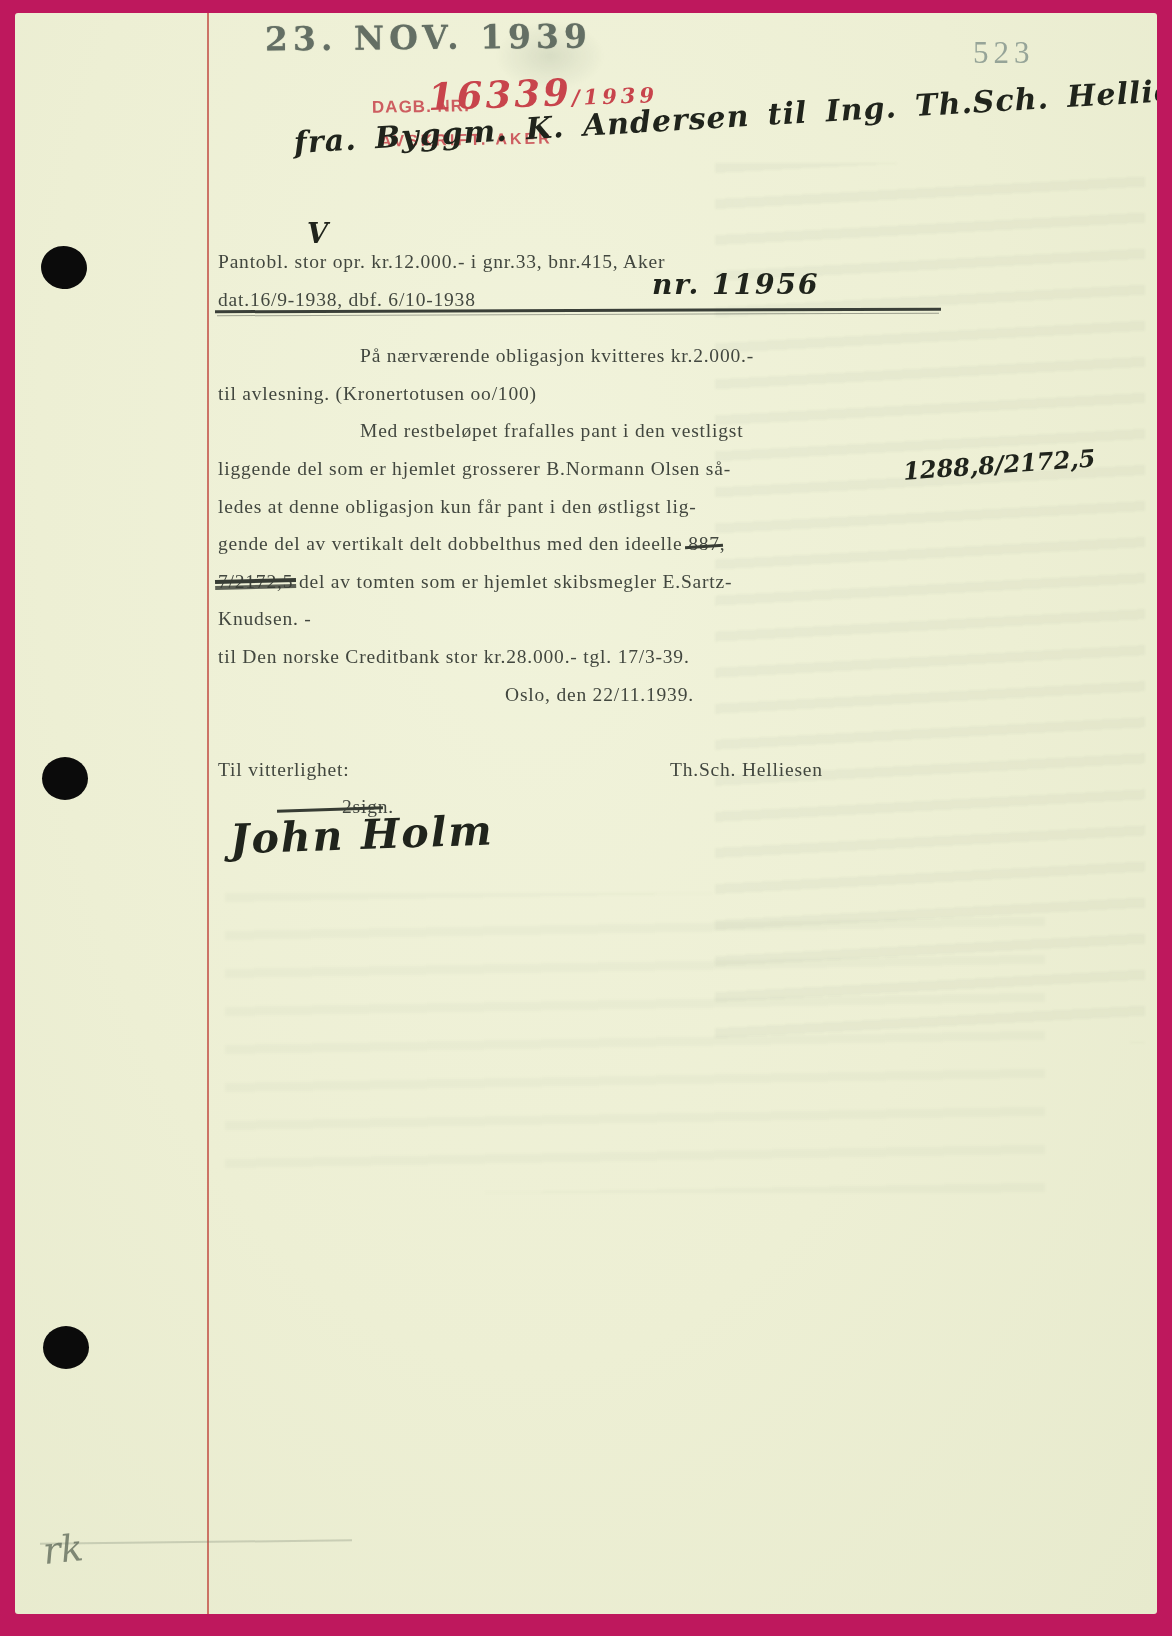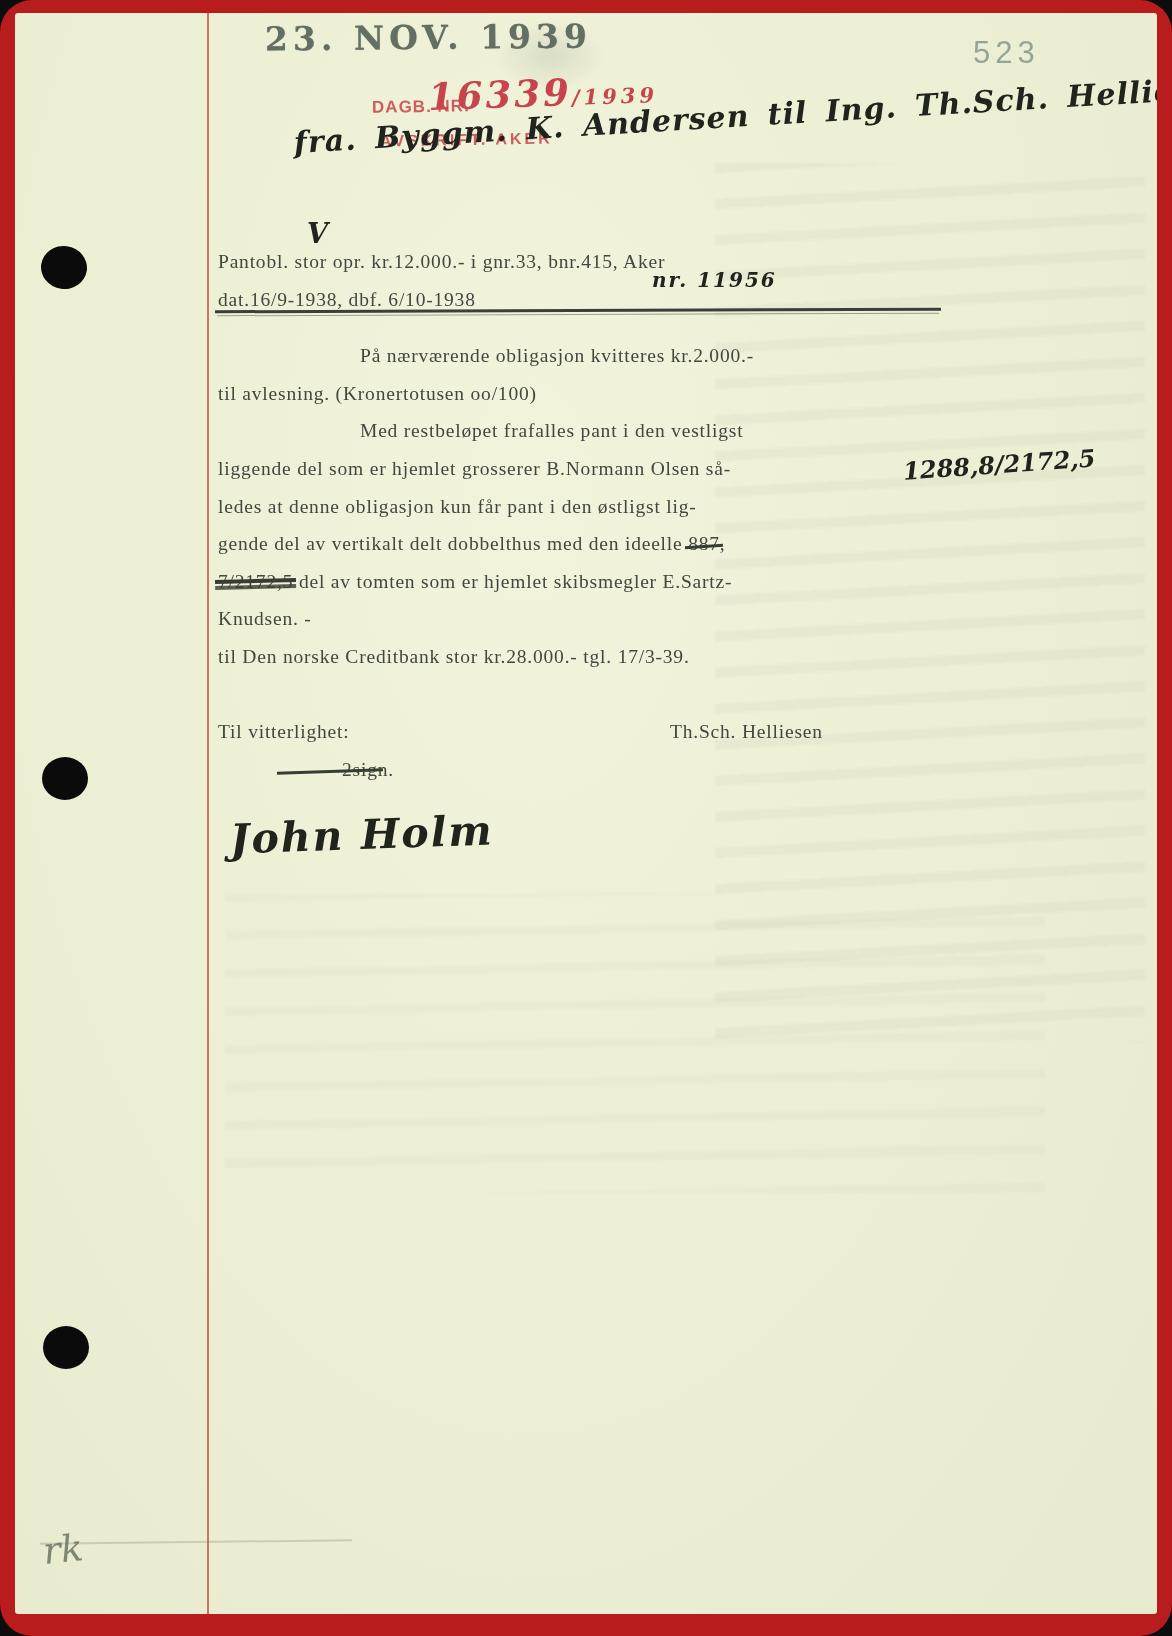--- a/index.html
+++ b/index.html
@@ -1,43 +1,43 @@
 <!DOCTYPE html>
 <html><head>
 <meta charset="utf-8">
 <style>
   html,body{margin:0;padding:0;background:#0d0d0d;width:1172px;height:1636px;overflow:hidden;}
-  .scan{position:relative;width:1172px;height:1636px;background:#b91c1c;border-radius:32px;}
+  .scan{position:relative;width:1172px;height:1636px;background:#be185d;}
   .paper{position:absolute;left:15px;top:13px;width:1142px;height:1601px;
          background:radial-gradient(ellipse at 45% 30%, #f1f3db 0%, #edefd4 55%, #e7eacd 100%);
          border-radius:3px;overflow:hidden;}
   .margin-line{position:absolute;left:192px;top:0;width:2px;height:100%;background:#c04a40;opacity:.75;}
   .hole{position:absolute;width:46px;height:43px;background:#0b0b0b;border-radius:50%;}
   .hole1{left:26px;top:233px;transform:rotate(8deg);}
   .hole2{left:27px;top:744px;}
   .hole3{left:28px;top:1313px;}
 
   .date-stamp{position:absolute;left:250px;top:5px;font-family:"DejaVu Serif",serif;font-weight:bold;
               font-size:33px;letter-spacing:5px;color:#5a665c;transform:rotate(-.5deg);opacity:.93;
               text-shadow:0 0 1px rgba(90,102,92,.6);}
-  .page-number{position:absolute;left:958px;top:22px;font-family:Liberation Sans, sans-serif;font-size:31px;
+  .page-number{position:absolute;left:958px;top:22px;font-family:Liberation Serif, serif;font-size:31px;
                letter-spacing:5px;color:#96a498;}
   .stamp-red{color:#c8444c;font-family:"Liberation Sans",sans-serif;font-weight:bold;}
   .dagbok-label{position:absolute;left:357px;top:84px;font-size:17px;letter-spacing:1px;transform:rotate(-1deg);opacity:.85;}
   .dagbok-number{position:absolute;left:413px;top:58px;font-family:"DejaVu Serif",serif;font-style:italic;
                  font-weight:bold;color:#c8444c;transform:rotate(-2deg);white-space:nowrap;}
   .dagbok-number .big{font-size:37px;letter-spacing:3px;}
   .dagbok-number .small{font-size:21px;letter-spacing:4px;}
   .avskrift{position:absolute;left:365px;top:118px;font-size:16px;letter-spacing:3px;transform:rotate(-1deg);opacity:.85;}
 
   .hand{font-family:"DejaVu Serif",serif;font-style:italic;color:#20241c;}
   .hw-header{position:absolute;left:280px;top:112px;width:830px;font-size:30px;font-weight:bold;
              letter-spacing:1px;word-spacing:7px;transform:rotate(-3.4deg);transform-origin:left bottom;white-space:nowrap;}
   .caret{position:absolute;left:292px;top:205px;font-size:27px;font-weight:bold;}
-  .regnr{position:absolute;left:637px;top:255px;font-size:20px;font-weight:bold;letter-spacing:2px;}
+  .regnr{position:absolute;left:637px;top:255px;font-size:28px;font-weight:bold;letter-spacing:2px;}
   .fraction{position:absolute;left:888px;top:437px;font-size:24px;font-weight:bold;transform:rotate(-4deg);white-space:nowrap;}
   .signature{position:absolute;left:215px;top:798px;font-size:41px;font-weight:bold;letter-spacing:2px;transform:rotate(-2deg);}
   .pencil-initials{position:absolute;left:28px;top:1515px;font-size:37px;color:rgba(85,95,80,.72);transform:rotate(-6deg);}
   .pencil-line{position:absolute;left:25px;top:1528px;width:312px;height:2px;background:rgba(100,110,95,.25);transform:rotate(-.6deg);}
 
   .typed{position:absolute;left:203px;top:230px;width:770px;font-family:Liberation Serif, serif;
          font-size:19.5px;letter-spacing:.8px;line-height:37.6px;color:#42473f;}
   .tl{height:37.6px;white-space:nowrap;}
   .ind{text-indent:142px;}
   .gap{margin-top:19px;}
@@ -98,19 +98,20 @@
       <div class="tl">dat.16/9-1938, dbf. 6/10-1938</div>
       <div class="tl ind gap">På nærværende obligasjon kvitteres kr.2.000.-</div>
       <div class="tl">til avlesning. (Kronertotusen oo/100)</div>
       <div class="tl ind">Med restbeløpet frafalles pant i den vestligst</div>
       <div class="tl">liggende del som er hjemlet grosserer B.Normann Olsen så-</div>
       <div class="tl">ledes at denne obligasjon kun får pant i den østligst lig-</div>
       <div class="tl"><span>gende del av vertikalt delt dobbelthus med den ideelle </span><span class="xo">887</span><span>,</span></div>
       <div class="tl"><span class="xo xo-heavy">7/2172,5</span><span> del av tomten som er hjemlet skibsmegler E.Sartz-</span></div>
       <div class="tl">Knudsen. -</div>
       <div class="tl">til Den norske Creditbank stor kr.28.000.- tgl. 17/3-39.</div>
+      <div class="tl dateline">Oslo, den 22/11.1939.</div>
       <div class="tl"></div>
       <div class="tl witness"><span>Til vitterlighet:</span><span class="wname">Th.Sch. Helliesen</span></div>
       <div class="tl signline"><span class="xo xo-long">2</span><span>sign.</span></div>
     </div>
 
   </div>
 </div>
 
 </body></html>

